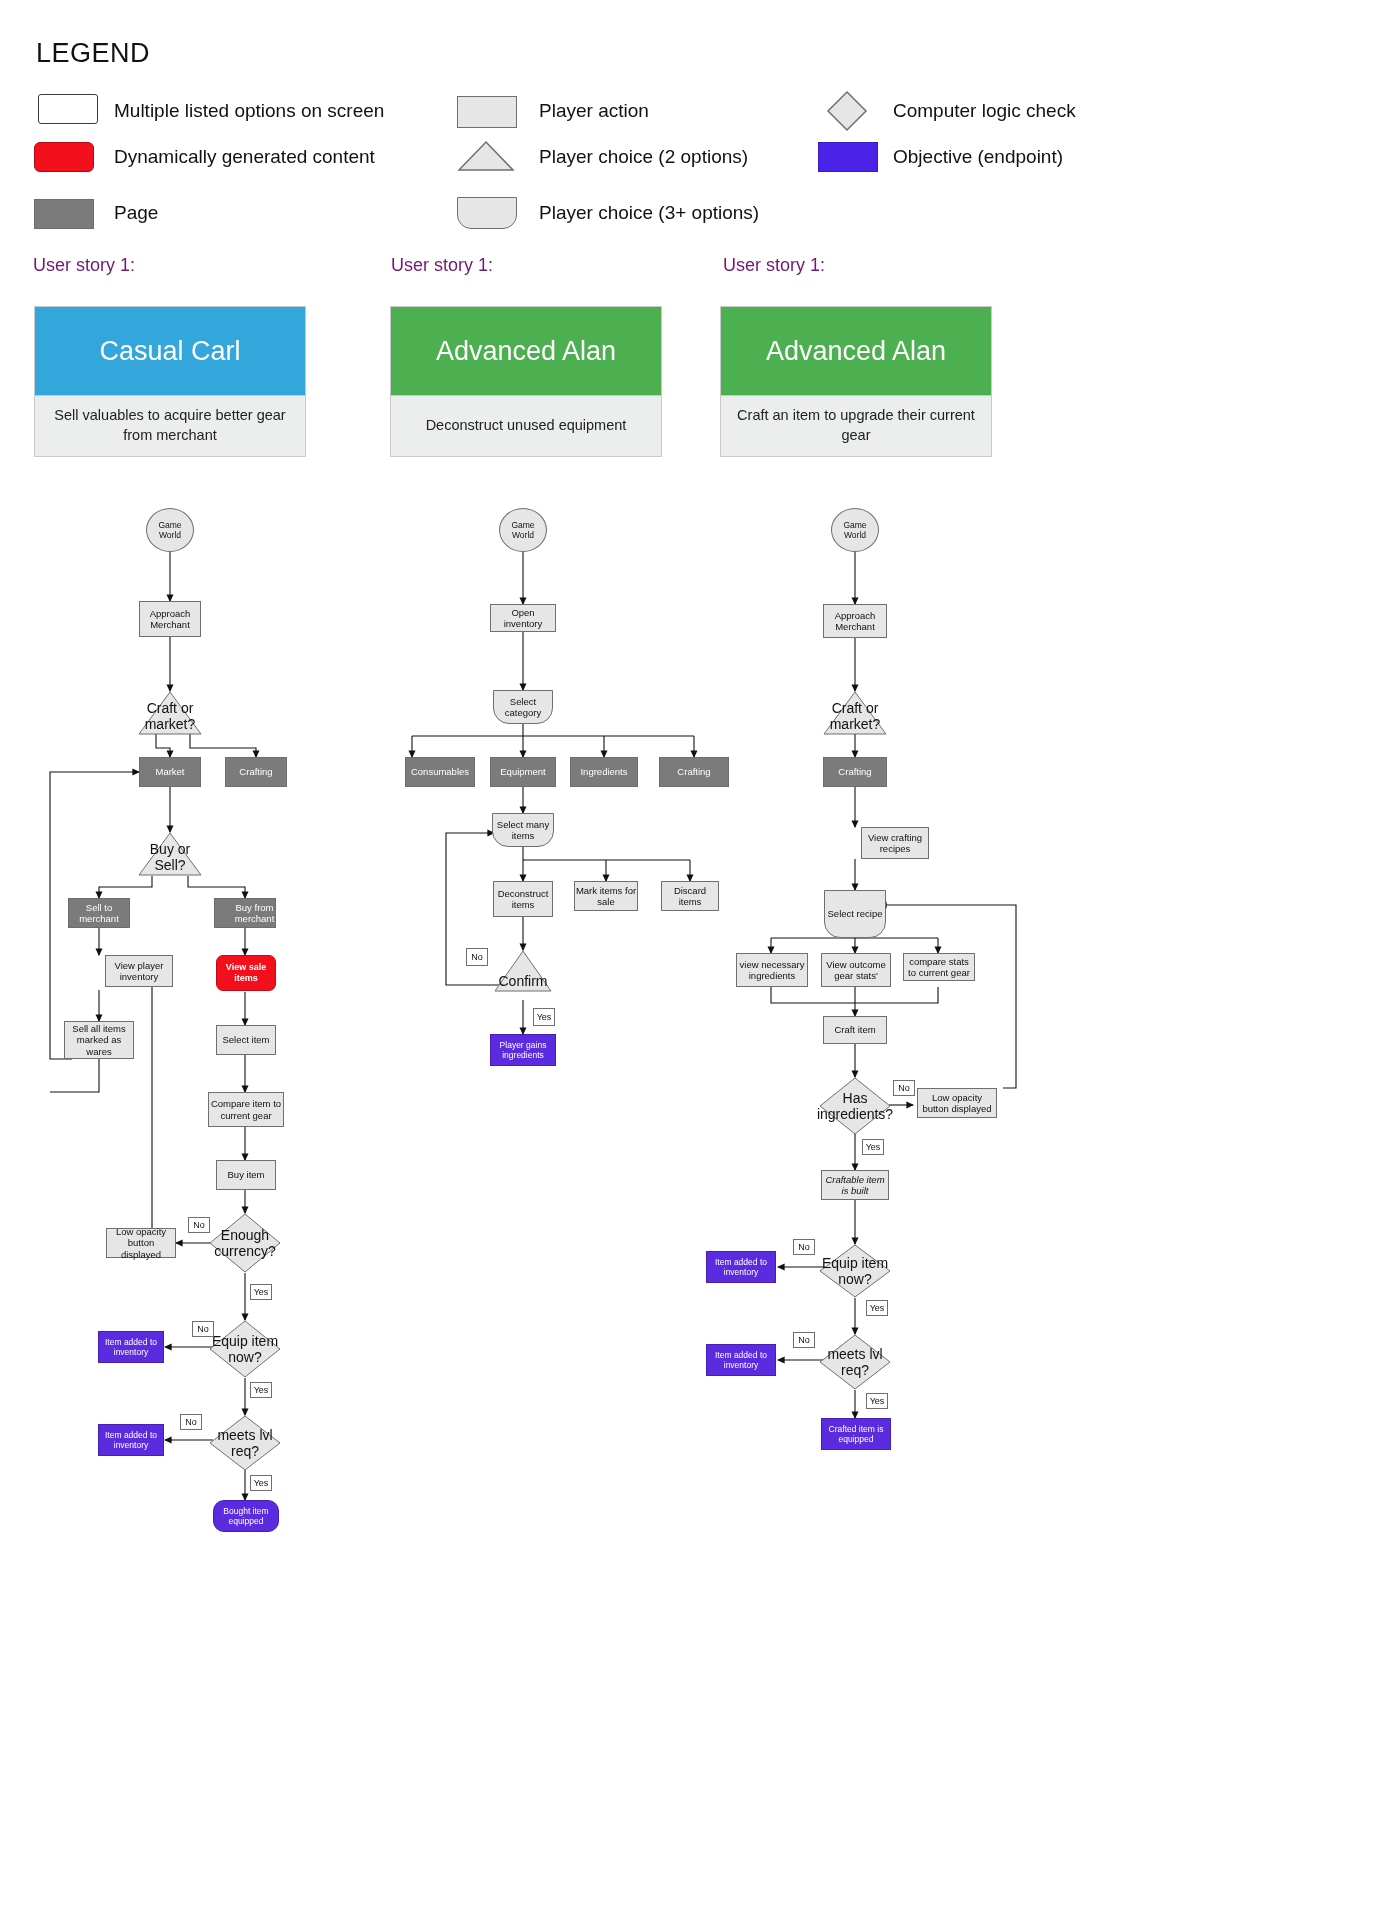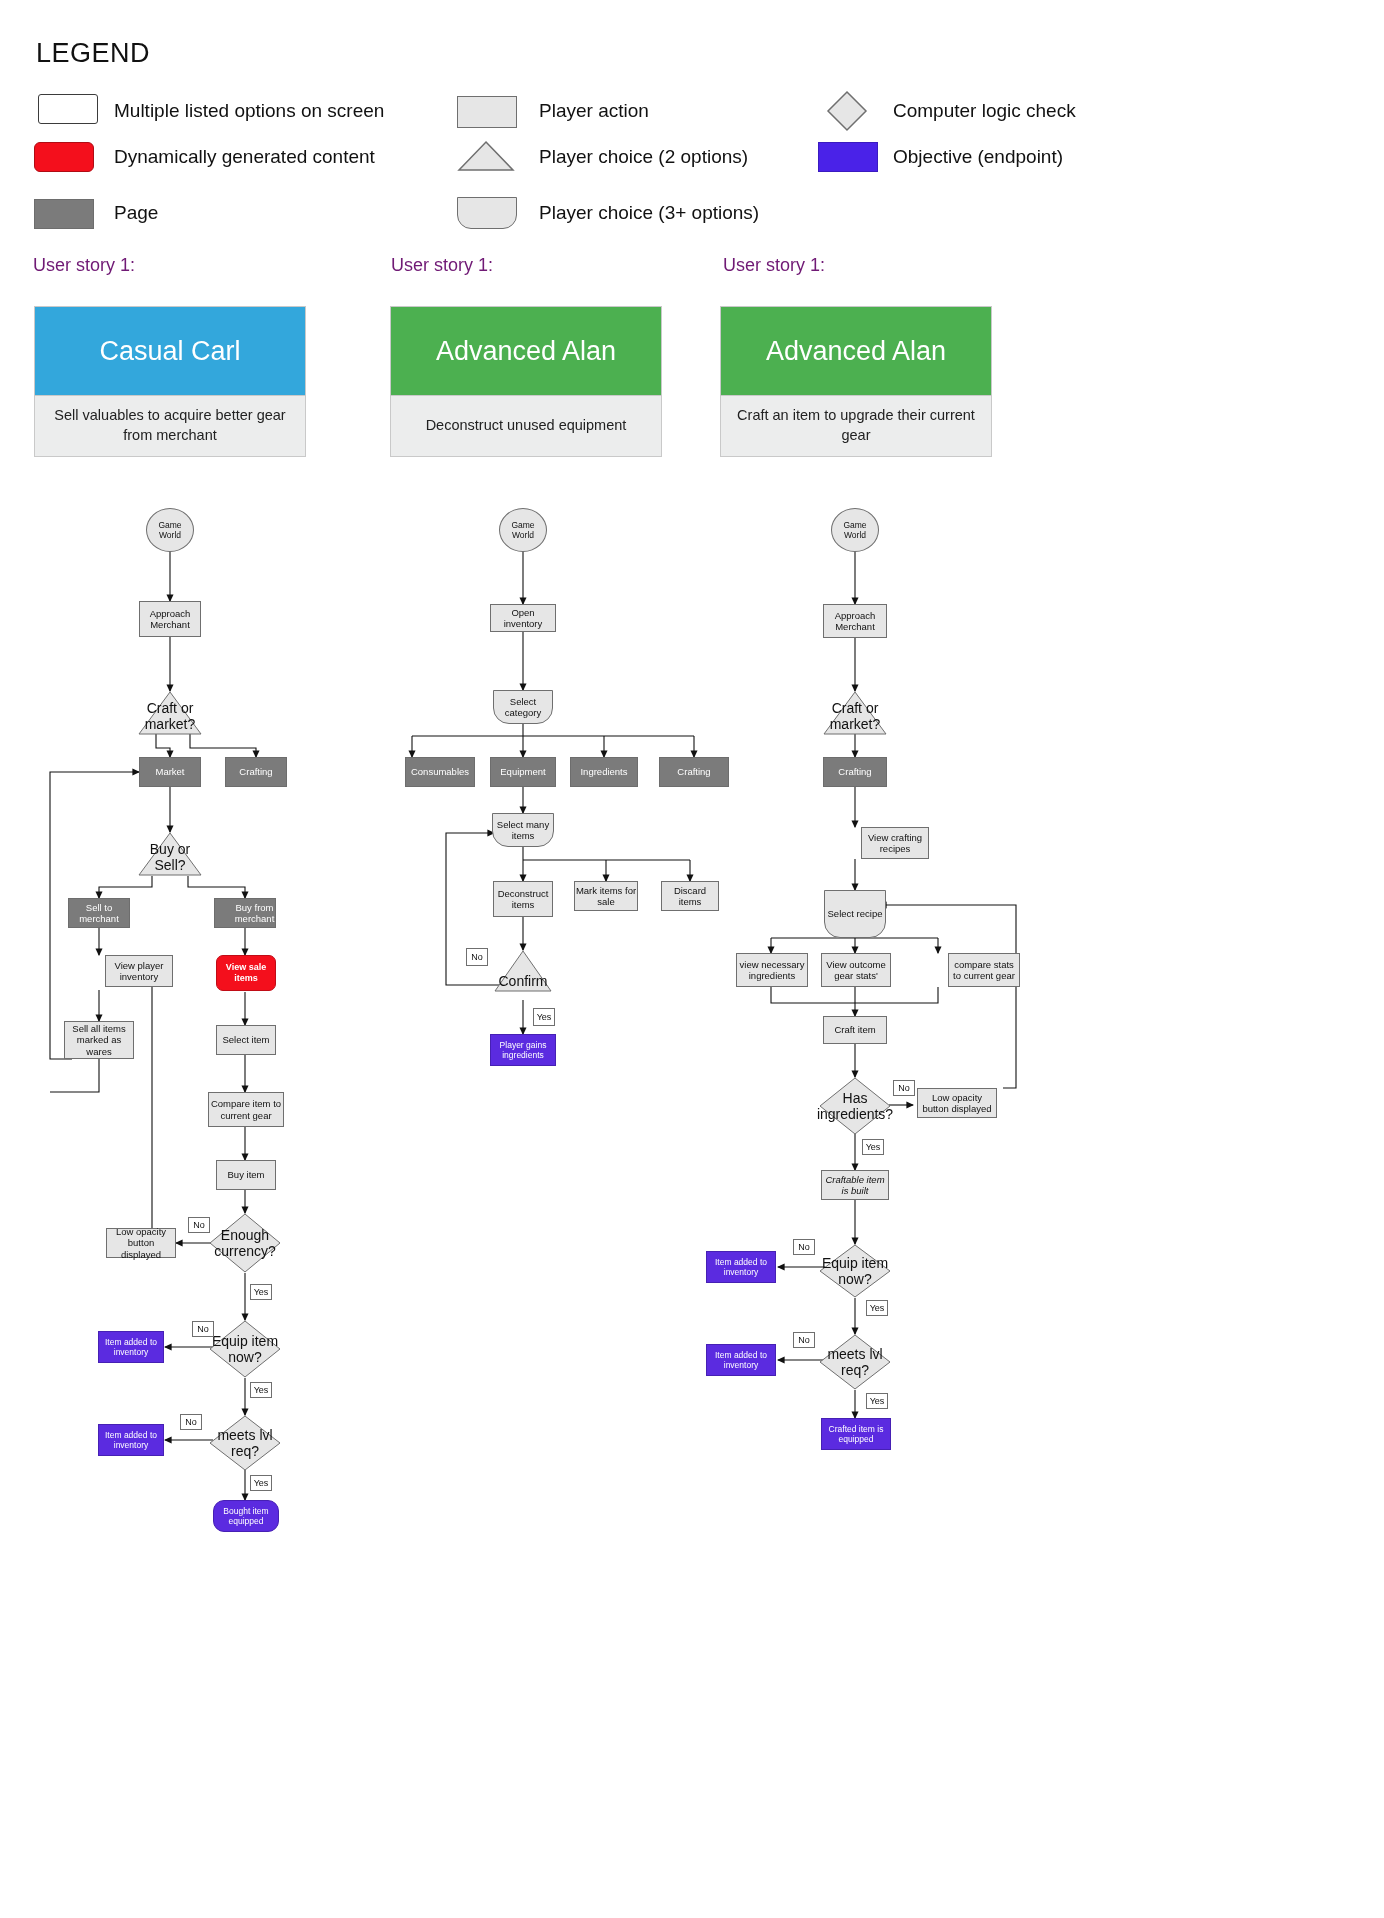--- a/index.html
+++ b/index.html
@@ -299,21 +299,21 @@
       </svg>
     <div class="shape-text tri-text">Craft or market?</div>
   </div>
 
   <div class="node n-page" style="left:823px;top:757px;width:64px;height:30px;">Crafting</div>
   <div class="node n-multi" style="left:821px;top:827px;width:68px;height:32px;">View crafting recipes</div>
   <div class="node n-choice3" style="left:824px;top:890px;width:62px;height:48px;">Select recipe</div>
 
   <div class="node n-action" style="left:736px;top:953px;width:72px;height:34px;">view necessary ingredients</div>
   <div class="node n-action" style="left:821px;top:953px;width:70px;height:34px;">View outcome gear stats'</div>
-  <div class="node n-action" style="left:903px;top:953px;width:72px;height:34px;margin-left:45px;">compare stats to current gear</div>
+  <div class="node n-action" style="left:903px;top:953px;width:72px;height:28px;">compare stats to current gear</div>
 
   <div class="node n-action" style="left:823px;top:1016px;width:64px;height:28px;">Craft item</div>
 
   <div class="shape-wrap" style="left:819px;top:1077px;width:72px;height:58px;">
     <svg width="72" height="58">
         <polygon points="36,1 71,29 36,57 1,29" fill="#e6e6e6" stroke="#6f6f6f" stroke-width="1"></polygon>
       </svg>
     <div class="shape-text">Has ingredients?</div>
   </div>
   <div class="node n-label" style="left:893px;top:1080px;width:22px;height:16px;">No</div>

